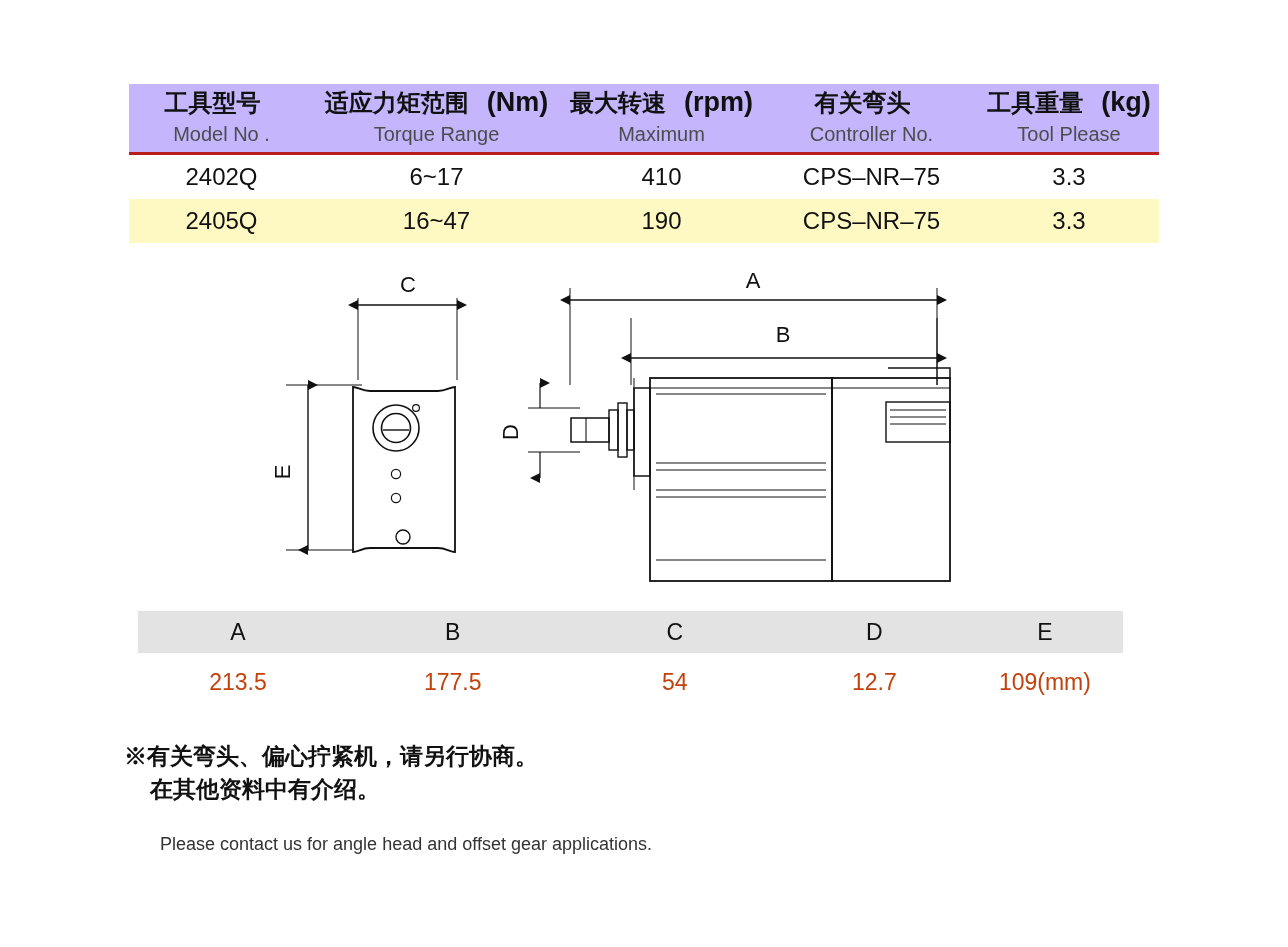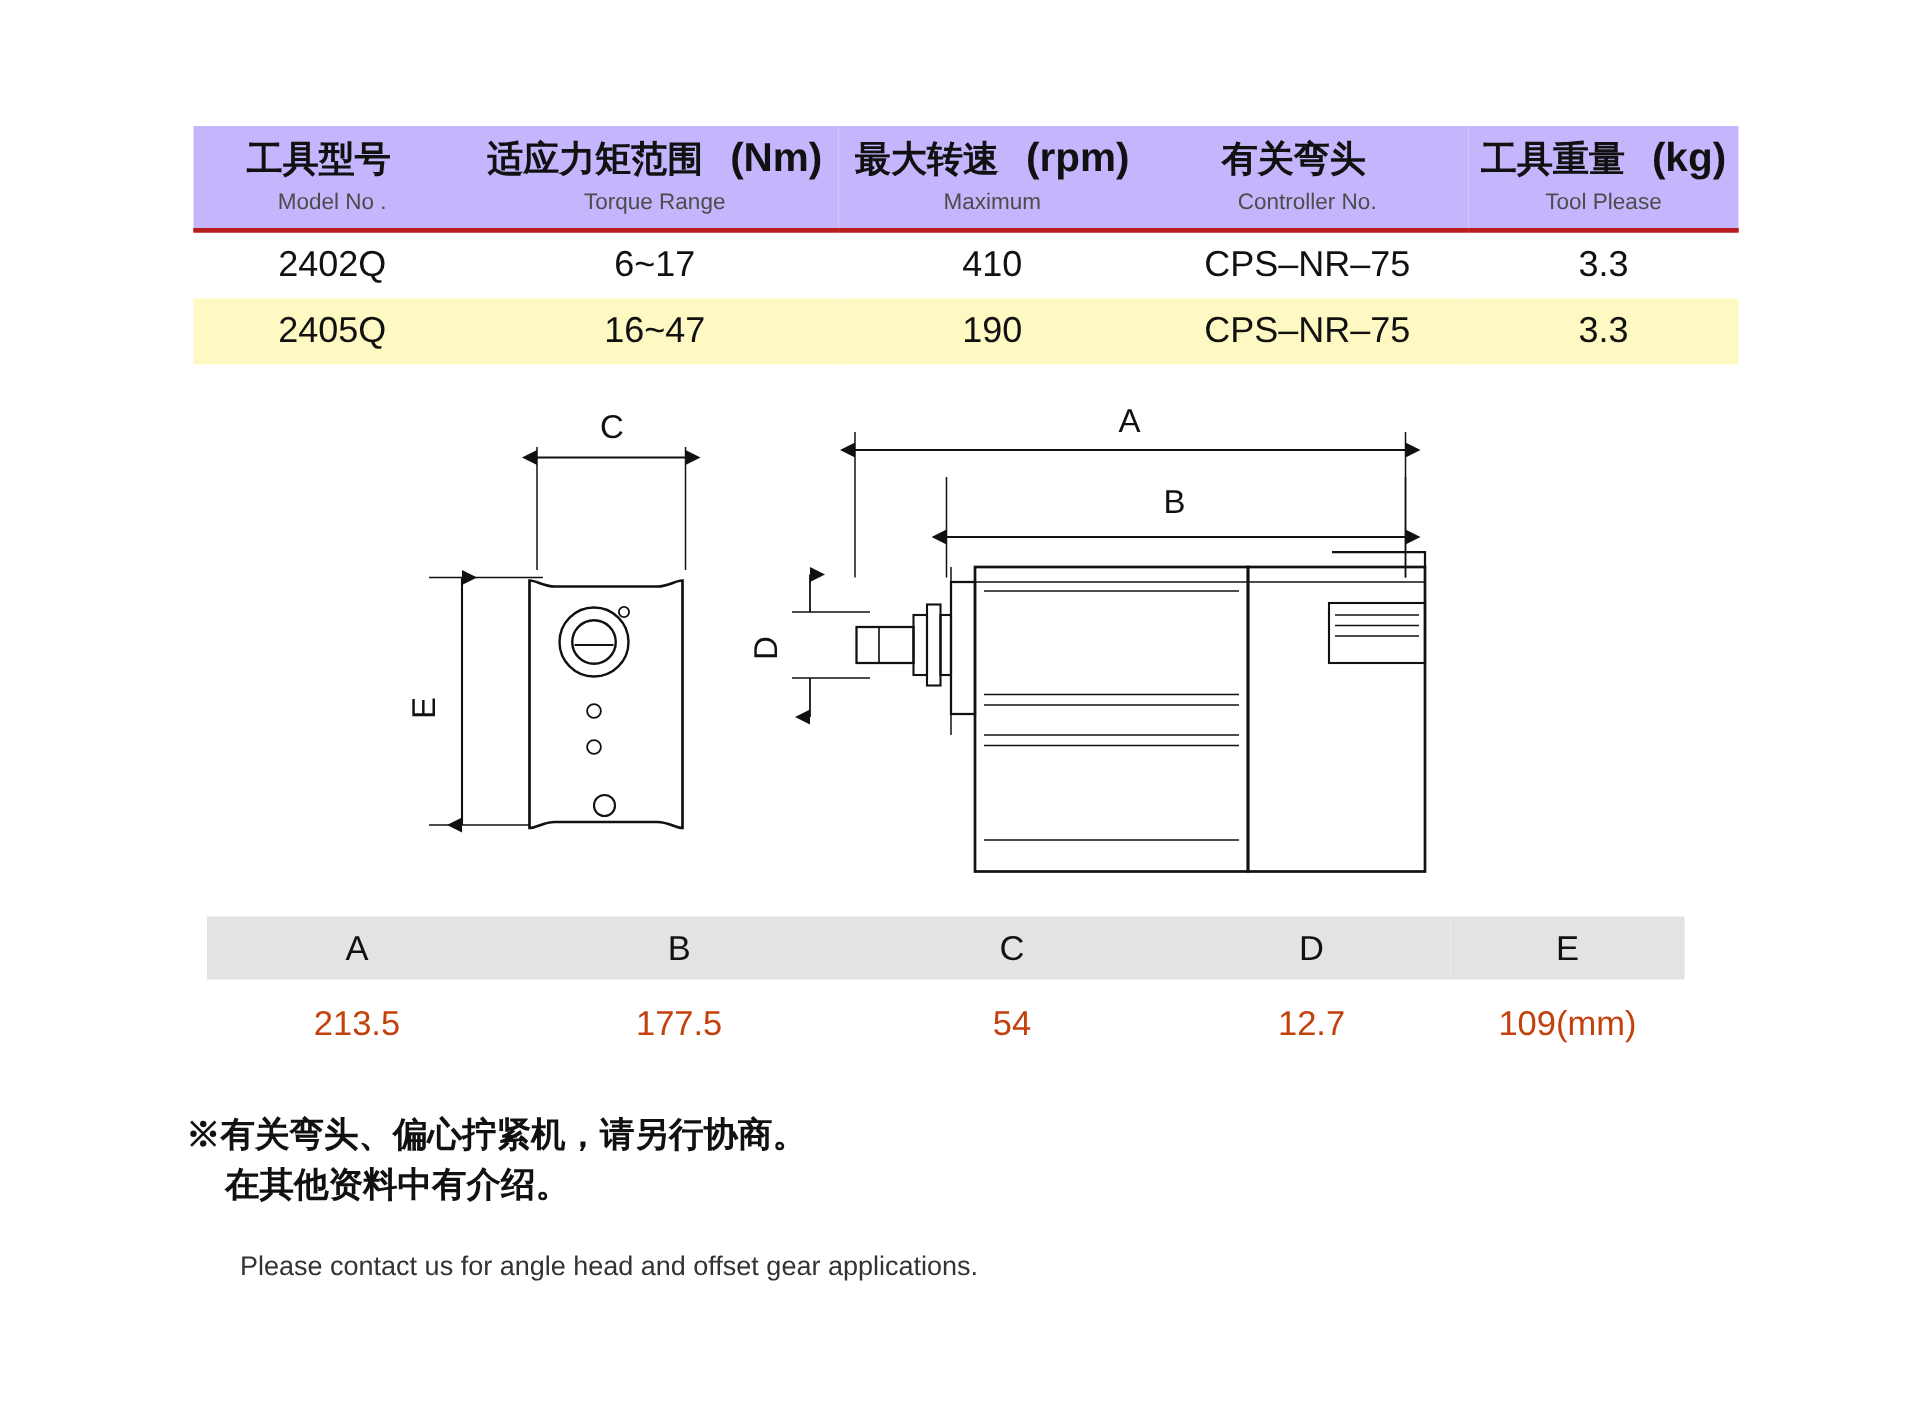--- a/index.html
+++ b/index.html
@@ -40,21 +40,21 @@
     color: #111;
     line-height: 1.1;
     letter-spacing: 0px;
   }
   .head-cn .unit {
     font-weight: bold;
     font-size: 27px;
     margin-left: 18px;
   }
   .head-en {
-    font-size: 15px;
+    font-size: 20px;
     font-weight: normal;
     color: #4c4c4c;
     line-height: 1.4;
     margin-top: 3px;
   }
   .spec-row td {
     height: 44px;
     font-size: 24px;
     color: #111;
   }

